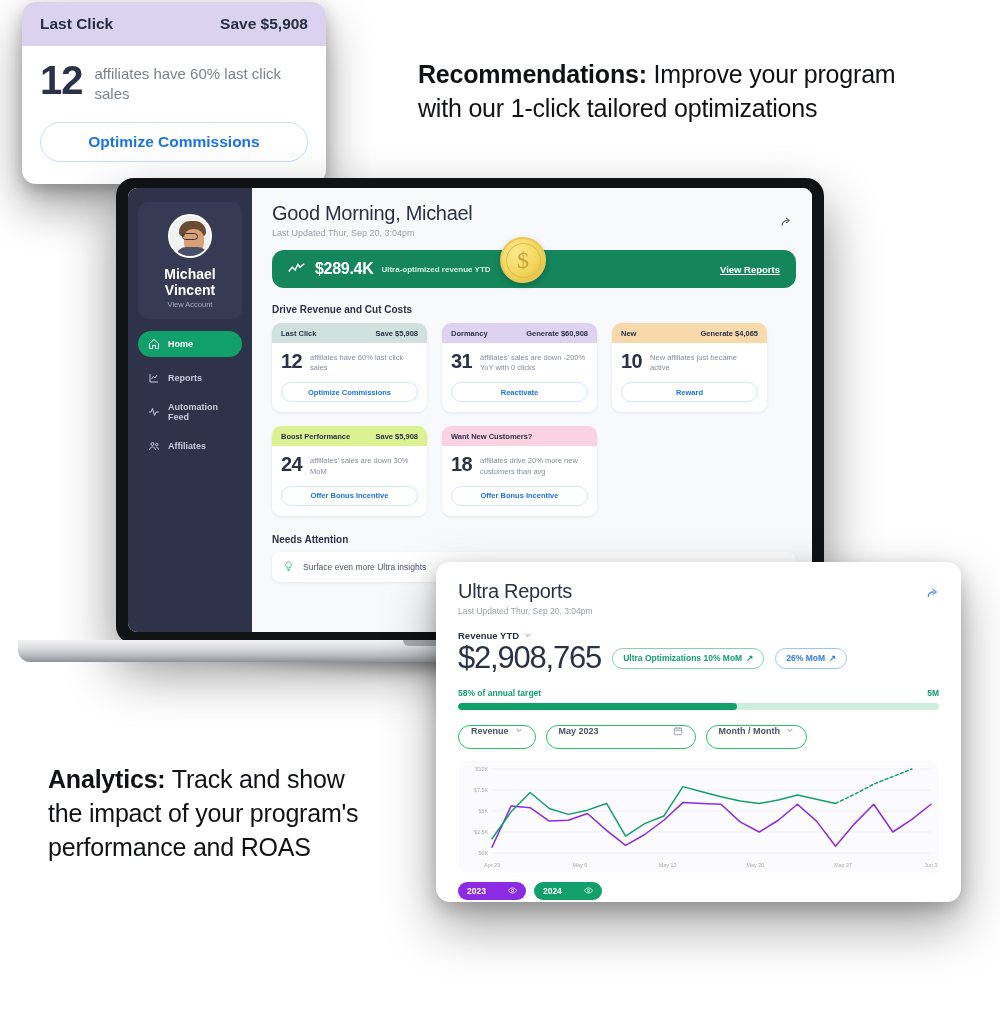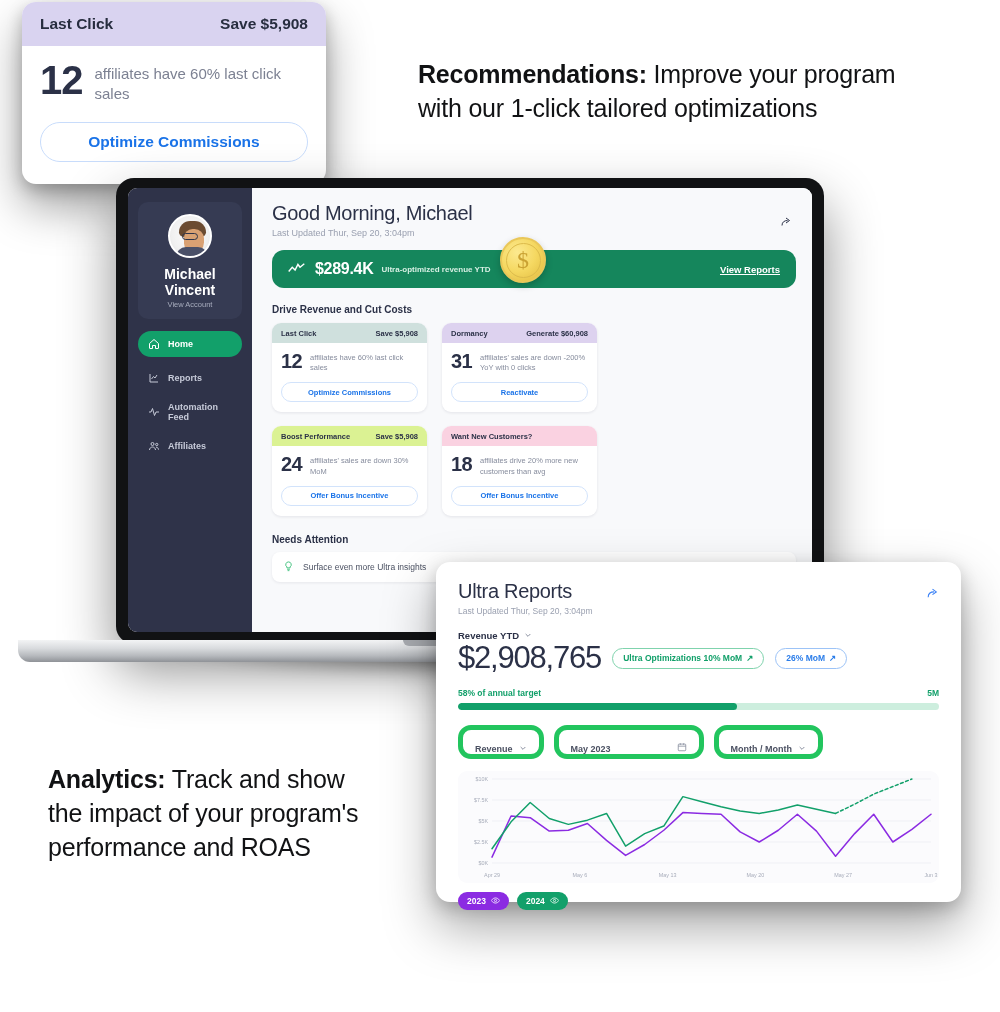--- a/index.html
+++ b/index.html
@@ -160,26 +160,26 @@
   .pill { height: 21px; border-radius: 11px; display:flex; align-items:center; padding: 0 10px; font-size: 8.5px; font-weight: 700; gap: 4px; }
   .pill.green { border: 1px solid #7fd3ad; color: #12a06a; }
   .pill.blue  { border: 1px solid #9cc3f7; color: #2b7de9; }
   .r-target { margin-top: 12px; display:flex; justify-content:space-between; font-size: 8.5px; font-weight:700; }
   .r-target .l { color: #12a06a; }
   .r-target .r { color: #12a06a; }
   .r-bar { margin-top: 5px; height: 7px; border-radius: 4px; background: #cdeede; position: relative; overflow:hidden; }
   .r-bar .fill { position:absolute; left:0; top:0; bottom:0; width: 58%; background: #12a06a; border-radius: 4px; }
 
   .r-filters { margin-top: 15px; display:flex; gap: 10px; align-items:center; }
-  .fchip { height: 34px; border-radius: 13px; border: 5px solid #22c55e; display:flex; align-items:flex-end; padding: 0 12px; gap: 6px; font-size: 9px; color: #4b5162; font-weight: 600; background:#fff; }
+  .fchip { height: 24px; border-radius: 13px; border: 1px solid #22c55e; display:flex; align-items:flex-start; padding: 0 12px; gap: 6px; font-size: 9px; color: #4b5162; font-weight: 600; background:#fff; }
   .fchip.wide { width: 150px; justify-content: space-between; }
 
   .chartbox { margin-top: 12px; height: 112px; background:#fbfbfd; border-radius: 9px; position: relative; }
   .legend { margin-top: 9px; display:flex; gap: 8px; }
-  .lchip { height: 18px; border-radius: 9px; padding: 0 9px; display:flex; align-items:center; gap: 5px; color:#fff; font-size: 8.5px; font-weight: 700; }
+  .lchip { height: 18px; border-radius: 9px; padding: 0 9px; display:flex; align-items:center; gap: 22px; color:#fff; font-size: 8.5px; font-weight: 700; }
   .lchip.c23 { background: #8b2be2; }
   .lchip.c24 { background: #12a06a; }
   svg text { font-family: "Liberation Sans", sans-serif; }
 </style>
 </head>
 <body>
 
 <div id="stage">
 
   <div id="float-card">
@@ -303,20 +303,31 @@
                 <span class="t">Dormancy</span>
                 <span class="v">Generate $60,908</span>
               </div>
               <div class="rc-body">
                 <div class="rc-num">31</div>
                 <div class="rc-txt">affiliates' sales are down -200% YoY with 0 clicks</div>
               </div>
               <div class="rc-btn">Reactivate</div>
             </div>
 
+            <div class="rcard">
+              <div class="rc-head" style="background:#f7d9ab">
+                <span class="t">New</span>
+                <span class="v">Generate $4,065</span>
+              </div>
+              <div class="rc-body">
+                <div class="rc-num">10</div>
+                <div class="rc-txt">New affiliates just became active</div>
+              </div>
+              <div class="rc-btn">Reward</div>
+            </div>
           </div>
 
           <div class="cards row2">
             <div class="rcard">
               <div class="rc-head" style="background:#dbf293">
                 <span class="t">Boost Performance</span>
                 <span class="v">Save $5,908</span>
               </div>
               <div class="rc-body">
                 <div class="rc-num">24</div>

